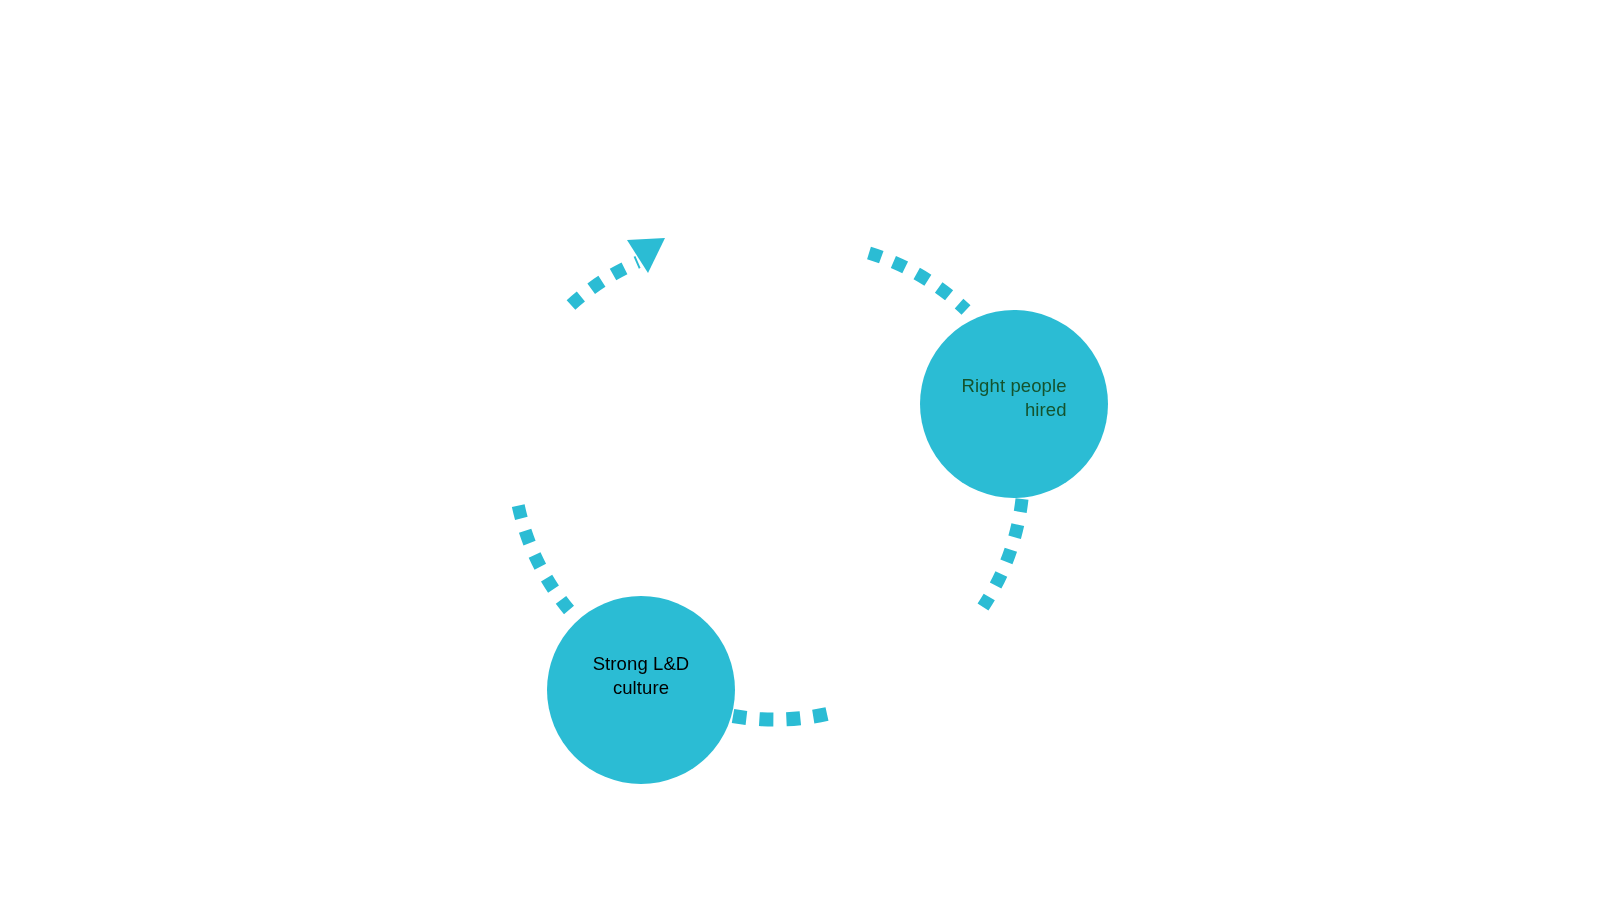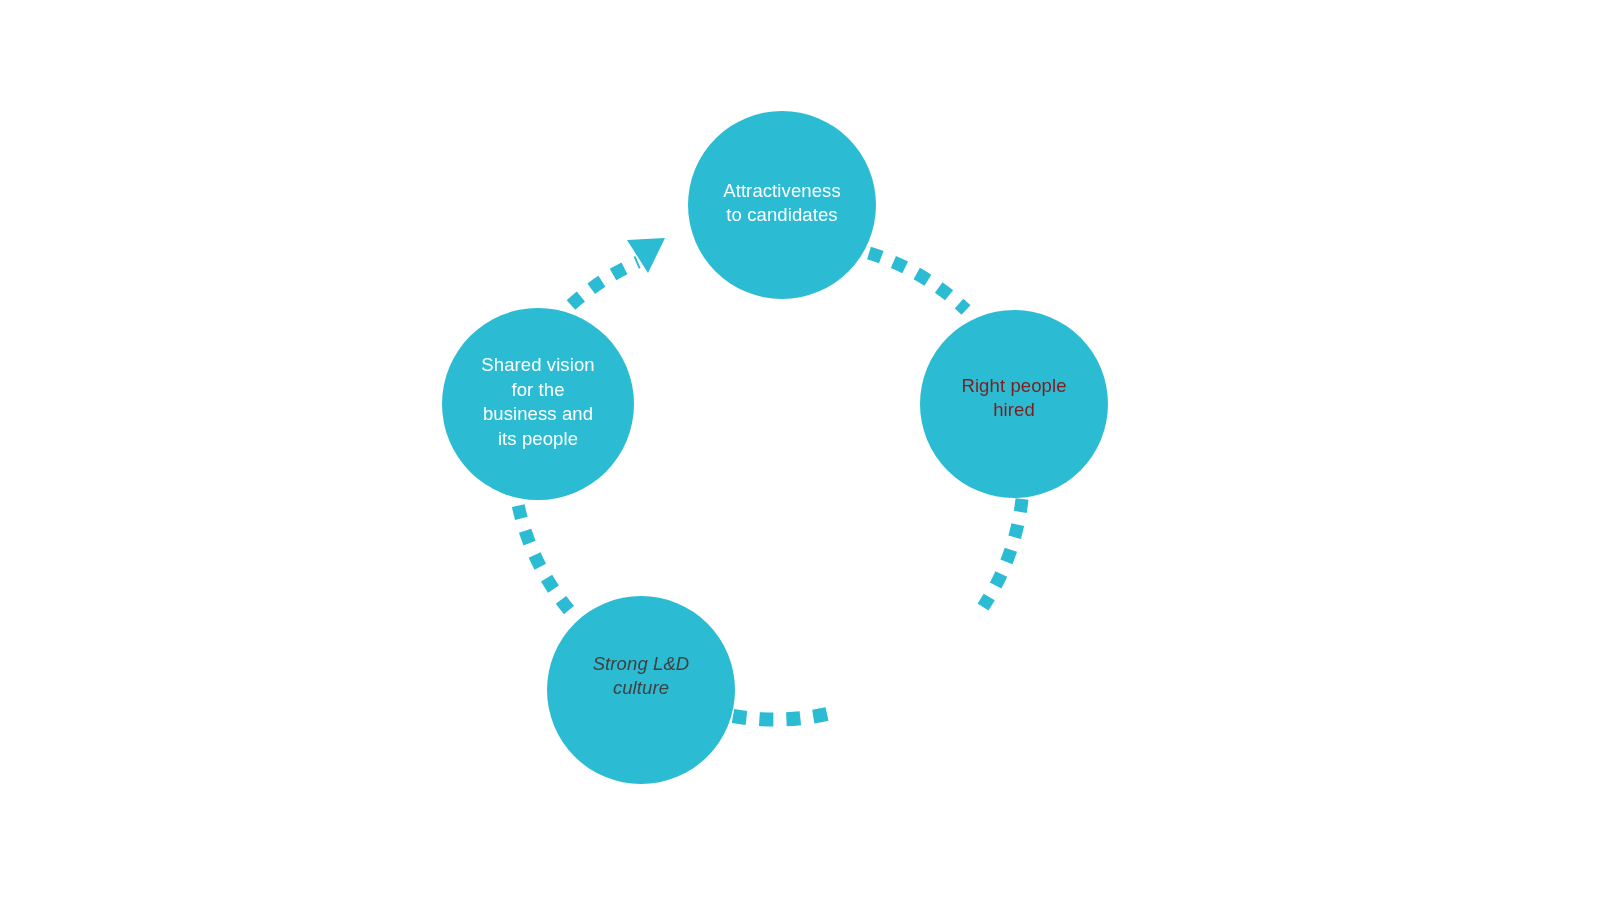--- a/index.html
+++ b/index.html
@@ -72,36 +72,26 @@
 
     <path d="M 827 714 A 245 245 0 0 1 733 716" fill="none" stroke="#2BBCD4" stroke-width="14" stroke-linecap="butt" stroke-dasharray="14 13"></path>
 
     <path d="M 569 610 A 245 245 0 0 1 516 494" fill="none" stroke="#2BBCD4" stroke-width="13" stroke-linecap="butt" stroke-dasharray="13 13"></path>
 
     <path d="M 571 305 A 245 245 0 0 1 638 262" fill="none" stroke="#2BBCD4" stroke-width="13" stroke-linecap="butt" stroke-dasharray="13 13"></path>
 
     <polygon points="627,240 665,238 648,273" fill="#2BBCD4"></polygon>
   </svg>
 
-  <div class="node" id="node-0" style="background: rgb(43, 188, 212);">
-    <span class="node-label" style="color: rgb(255, 255, 255);">Attractiveness
-to candidates</span>
-  </div>
 
   <div class="node" id="node-1" style="background: rgb(43, 188, 212);">
-    <span class="node-label" style="color: #7f1d1d;">Right people
+    <span class="node-label" style="color: #14532d; text-align: right;">Right people
 hired</span>
   </div>
 
 
   <div class="node" id="node-3" style="background: rgb(43, 188, 212);">
-    <span class="node-label" style="color: #404040; font-style: italic;">Strong L&amp;D
+    <span class="node-label" style="color: #000000;">Strong L&amp;D
 culture</span>
   </div>
 
-  <div class="node" id="node-4" style="background: rgb(43, 188, 212);">
-    <span class="node-label" style="color: rgb(255, 255, 255);">Shared vision
-for the
-business and
-its people</span>
-  </div>
 
 </div>
 
 </body></html>

